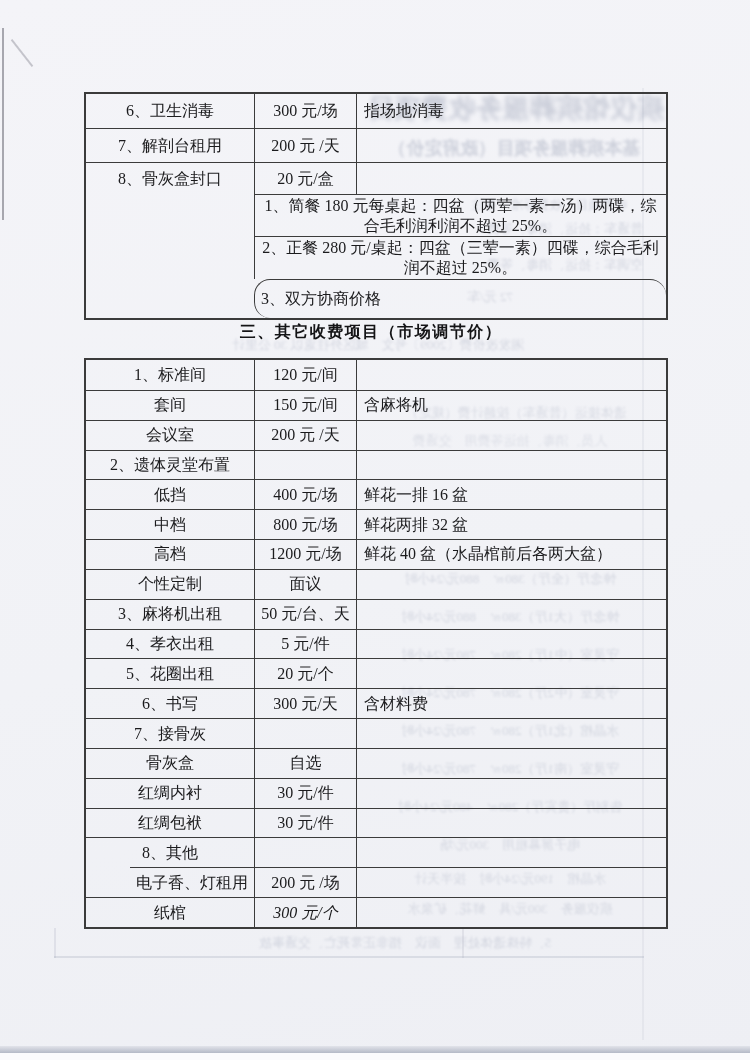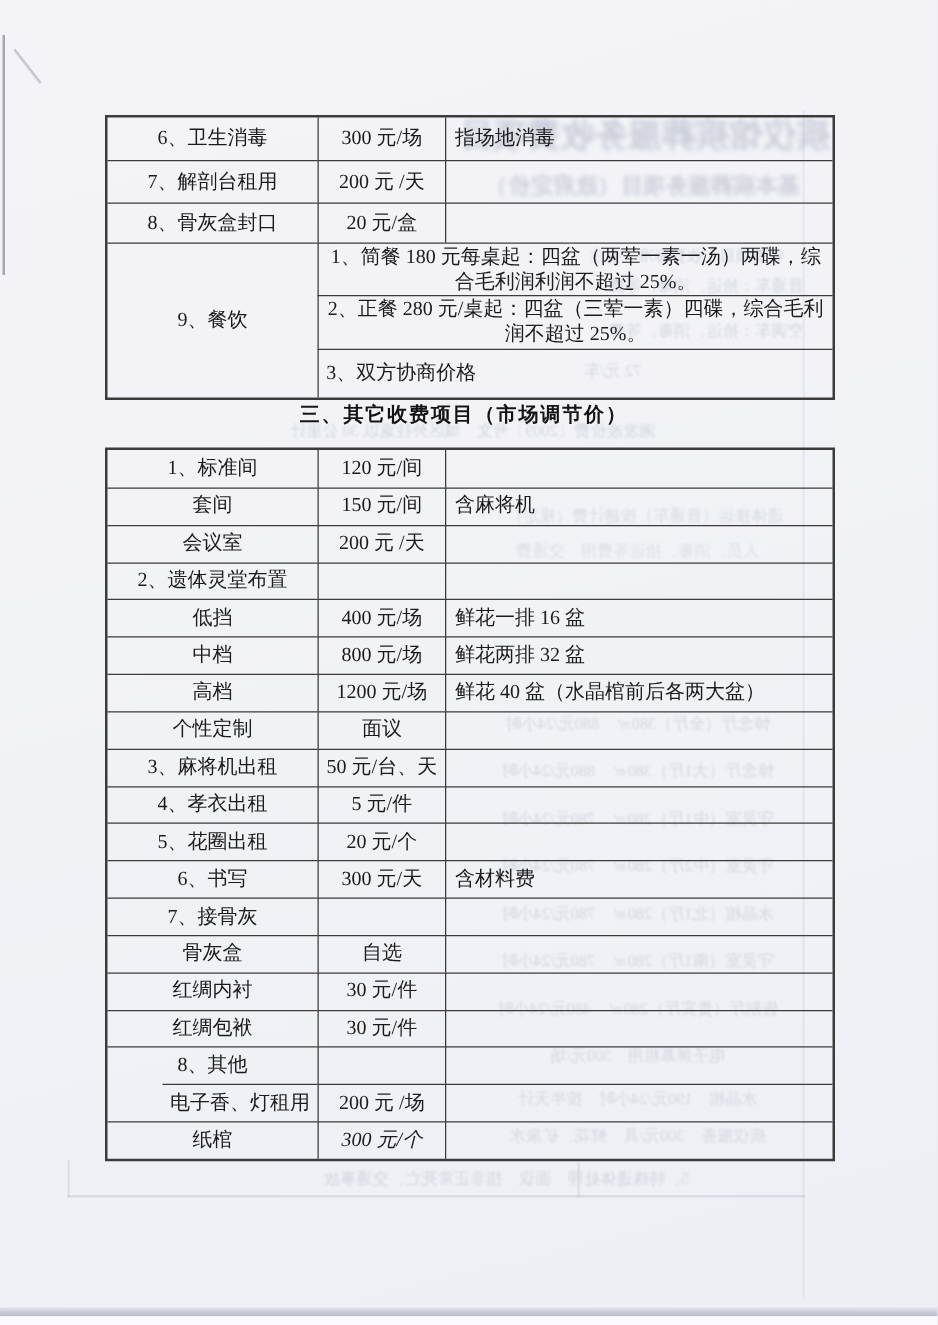--- a/index.html
+++ b/index.html
@@ -87,24 +87,23 @@
   <div id="table1" class="tbl">
       <div class="cell c1" style="grid-area: 1 / 1;">6、卫生消毒</div>
       <div class="cell c2 bl" style="grid-area: 1 / 2;">300 元/场</div>
       <div class="cell c3 bl" style="grid-area: 1 / 3;">指场地消毒</div>
       <div class="cell c1 bt" style="grid-area: 2 / 1;">7、解剖台租用</div>
       <div class="cell c2 bt bl" style="grid-area: 2 / 2;">200 元 /天</div>
       <div class="cell c3 bt bl" style="grid-area: 2 / 3;"></div>
       <div class="cell c1 bt" style="grid-area: 3 / 1;">8、骨灰盒封口</div>
       <div class="cell c2 bt bl" style="grid-area: 3 / 2;">20 元/盒</div>
       <div class="cell c3 bt bl" style="grid-area: 3 / 3;"></div>
-      <div class="cell c1 bt" style="grid-area: 4 / 1 / 7;">9、餐饮</div>
       <div class="cell cat bt bl" style="grid-area: 4 / 2 / auto / 4;">1、简餐 180 元每桌起：四盆（两荤一素一汤）两碟，综合毛利润利润不超过 25%。</div>
       <div class="cell cat bt bl" style="grid-area: 5 / 2 / auto / 4;">2、正餐 280 元/桌起：四盆（三荤一素）四碟，综合毛利润不超过 25%。</div>
-      <div class="cell cat bt bl left" style="grid-area: 6 / 2 / auto / 4;">3、双方协商价格</div>
+      <div class="cell cat bt bl left" style="grid-area: 6 / 2 / auto / 4; border-radius: 16px;">3、双方协商价格</div>
     </div>
 
   <div class="heading">三、其它收费项目（市场调节价）</div>
 
   <div id="table2" class="tbl">
       <div class="cell c1" style="grid-area: 1 / 1;">1、标准间</div>
       <div class="cell c2 bl" style="grid-area: 1 / 2;">120 元/间</div>
       <div class="cell c3 bl" style="grid-area: 1 / 3;"></div>
       <div class="cell c1 bt" style="grid-area: 2 / 1;">套间</div>
       <div class="cell c2 bt bl" style="grid-area: 2 / 2; text-align: right;">150 元/间</div>

